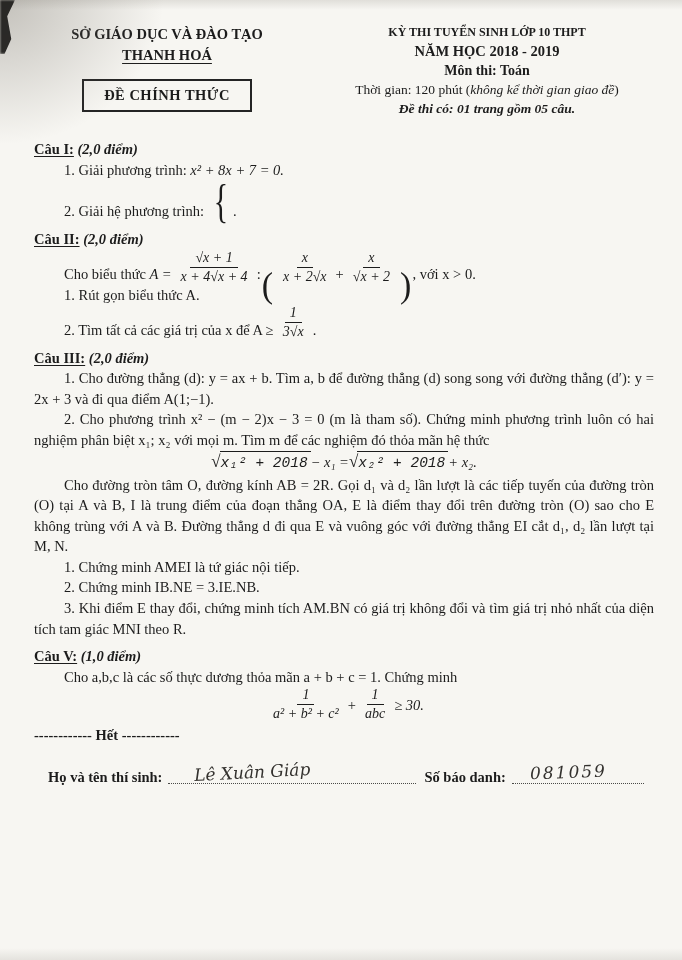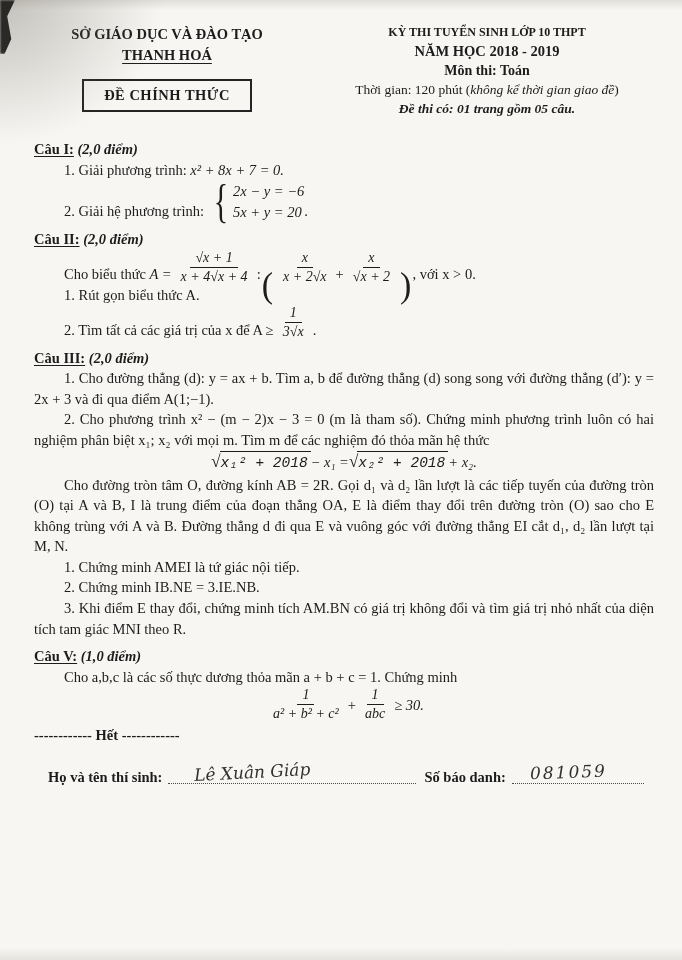--- a/index.html
+++ b/index.html
@@ -109,24 +109,20 @@
       <span class="cau">Câu I:</span>
       <span class="pts">(2,0 điểm)</span>
     </div>
     <div class="ind">
       <span>1. Giải phương trình:</span>
       <span class="m">x² + 8x + 7 = 0.</span>
     </div>
     <div class="ind row">
       <span>2. Giải hệ phương trình:</span>
       <span class="brace">{</span>
-      <span class="sys-rows">
-        <span>2x − y = −6</span>
-        <span>5x + y = 20</span>
-      </span>
       <span>.</span>
     </div>
 
     <div class="cau-line">
       <span class="cau">Câu II:</span>
       <span class="pts">(2,0 điểm)</span>
     </div>
     <div class="ind row">
       <span>Cho biểu thức</span>&nbsp;
       <span class="m">A =</span>

